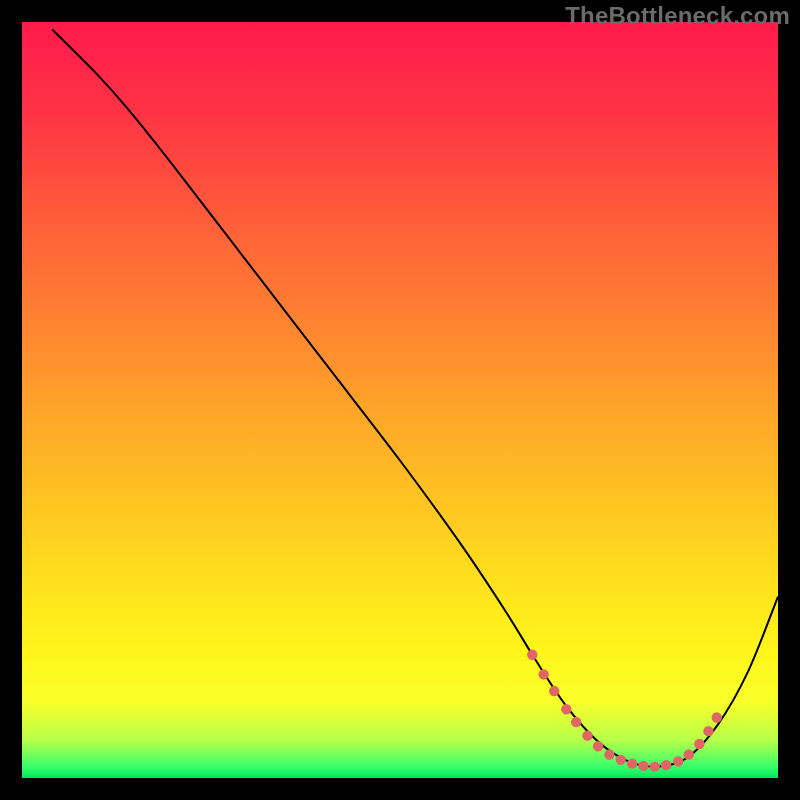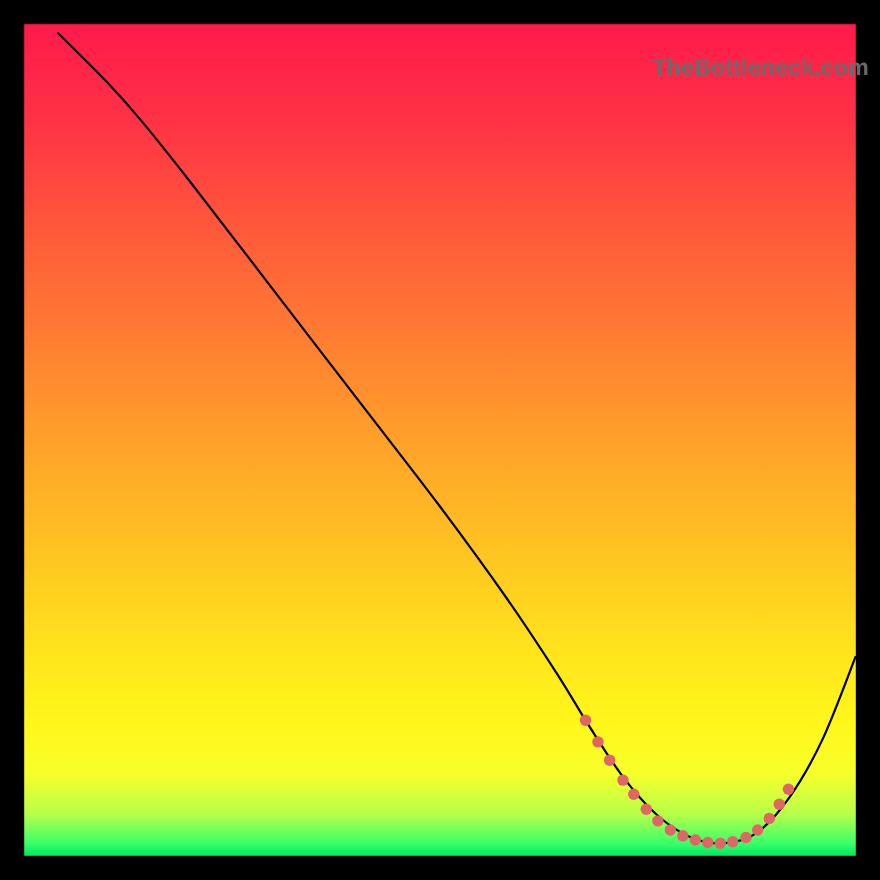--- a/index.html
+++ b/index.html
@@ -15,25 +15,24 @@
     left: 0;
     top: 0;
     width: 800px;
     height: 800px;
   }
   .watermark {
     position: absolute;
     top: 2px;
     right: 10px;
     font-family: Arial, Helvetica, sans-serif;
-    font-size: 21px;
+    font-size: 24px;
     font-weight: bold;
     color: #6b6b6b;
     letter-spacing: 0.2px;
-    margin-top: 48px;
   }
   svg {
     display: block;
   }
 </style>
 </head>
 <body>
 
 <div class="frame">
   <svg id="chart-svg" width="800" height="800" viewBox="0 0 800 800">

